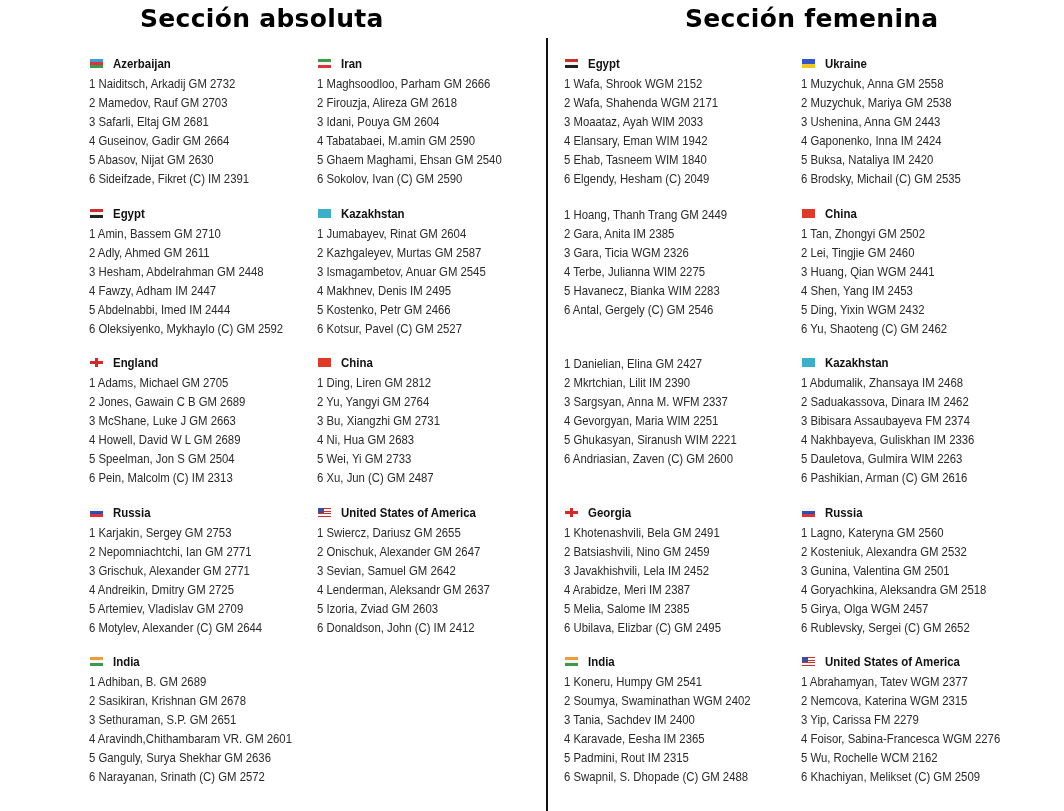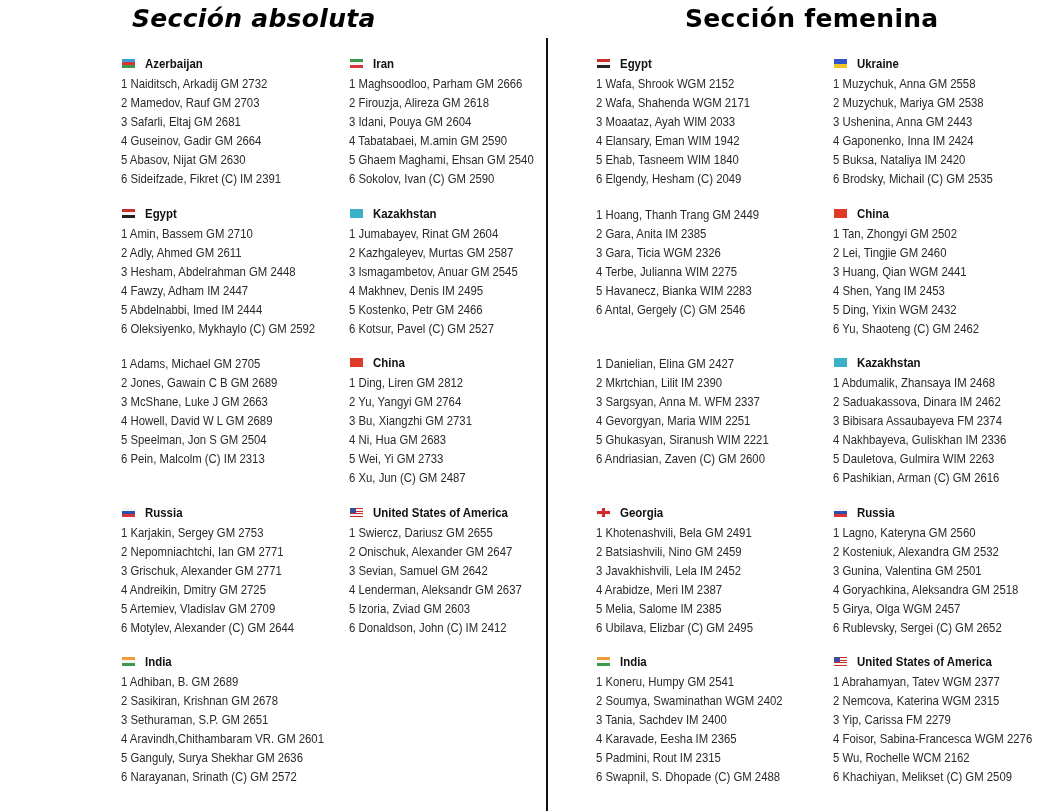--- a/index.html
+++ b/index.html
@@ -2,25 +2,25 @@
 <html><head>
 <meta charset="utf-8">
 <style>
   html, body { margin: 0; padding: 0; background: #ffffff; }
   body { width: 1064px; height: 811px; position: relative; overflow: hidden;
          font-family: "Liberation Sans", sans-serif; color: #222; }
   .section-title {
     position: absolute; top: 4px; font-family: "DejaVu Sans", sans-serif;
     font-weight: bold; font-size: 25px; color: #000; letter-spacing: 0.3px;
   }
-  #title-abs { left: 132px; font-style: italic; }
+  #title-abs { left: 140px; }
   #title-fem { left: 685px; }
   .divider { position: absolute; left: 546px; top: 38px; width: 2px; height: 773px; background: #111; }
   .col { position: absolute; top: 55px; width: 235px; }
-  .team { height: 149.6px; margin-left: 32px; }
+  .team { height: 149.6px; }
   .team-header { display: flex; align-items: center; height: 17px; margin-bottom: 2px; }
   .flag { width: 13px; height: 9px; margin-right: 10px; margin-left: 1px; flex: none; position: relative; overflow: hidden; }
   .team-name { font-weight: bold; font-size: 13px; color: #111; transform: scaleX(0.88); transform-origin: left center; white-space: nowrap; }
   .player { font-size: 13.2px; line-height: 19px; color: #2a2a2a; white-space: nowrap; transform: scaleX(0.86); transform-origin: left center; }
   
   .f-aze { background: linear-gradient(#3f9cd6 0 33%, #d9343a 33% 66%, #3a9a4a 66%); }
   .f-irn { background: linear-gradient(#3a9a4a 0 33%, #f5f5f5 33% 66%, #d9343a 66%); }
   .f-egy { background: linear-gradient(#c9302c 0 33%, #f5f5f5 33% 66%, #222 66%); }
   .f-kaz { background: #3cb0c9; }
   .f-eng { background:
@@ -68,20 +68,24 @@
         <span class="team-name">Egypt</span>
       </div>
       <div class="player">1 Amin, Bassem GM 2710</div>
       <div class="player">2 Adly, Ahmed GM 2611</div>
       <div class="player">3 Hesham, Abdelrahman GM 2448</div>
       <div class="player">4 Fawzy, Adham IM 2447</div>
       <div class="player">5 Abdelnabbi, Imed IM 2444</div>
       <div class="player">6 Oleksiyenko, Mykhaylo (C) GM 2592</div>
     </div>
     <div class="team">
+      <div class="team-header">
+        <span class="flag f-eng"></span>
+        <span class="team-name">England</span>
+      </div>
       <div class="player">1 Adams, Michael GM 2705</div>
       <div class="player">2 Jones, Gawain C B GM 2689</div>
       <div class="player">3 McShane, Luke J GM 2663</div>
       <div class="player">4 Howell, David W L GM 2689</div>
       <div class="player">5 Speelman, Jon S GM 2504</div>
       <div class="player">6 Pein, Malcolm (C) IM 2313</div>
     </div>
     <div class="team">
       <div class="team-header">
         <span class="flag f-rus"></span>

